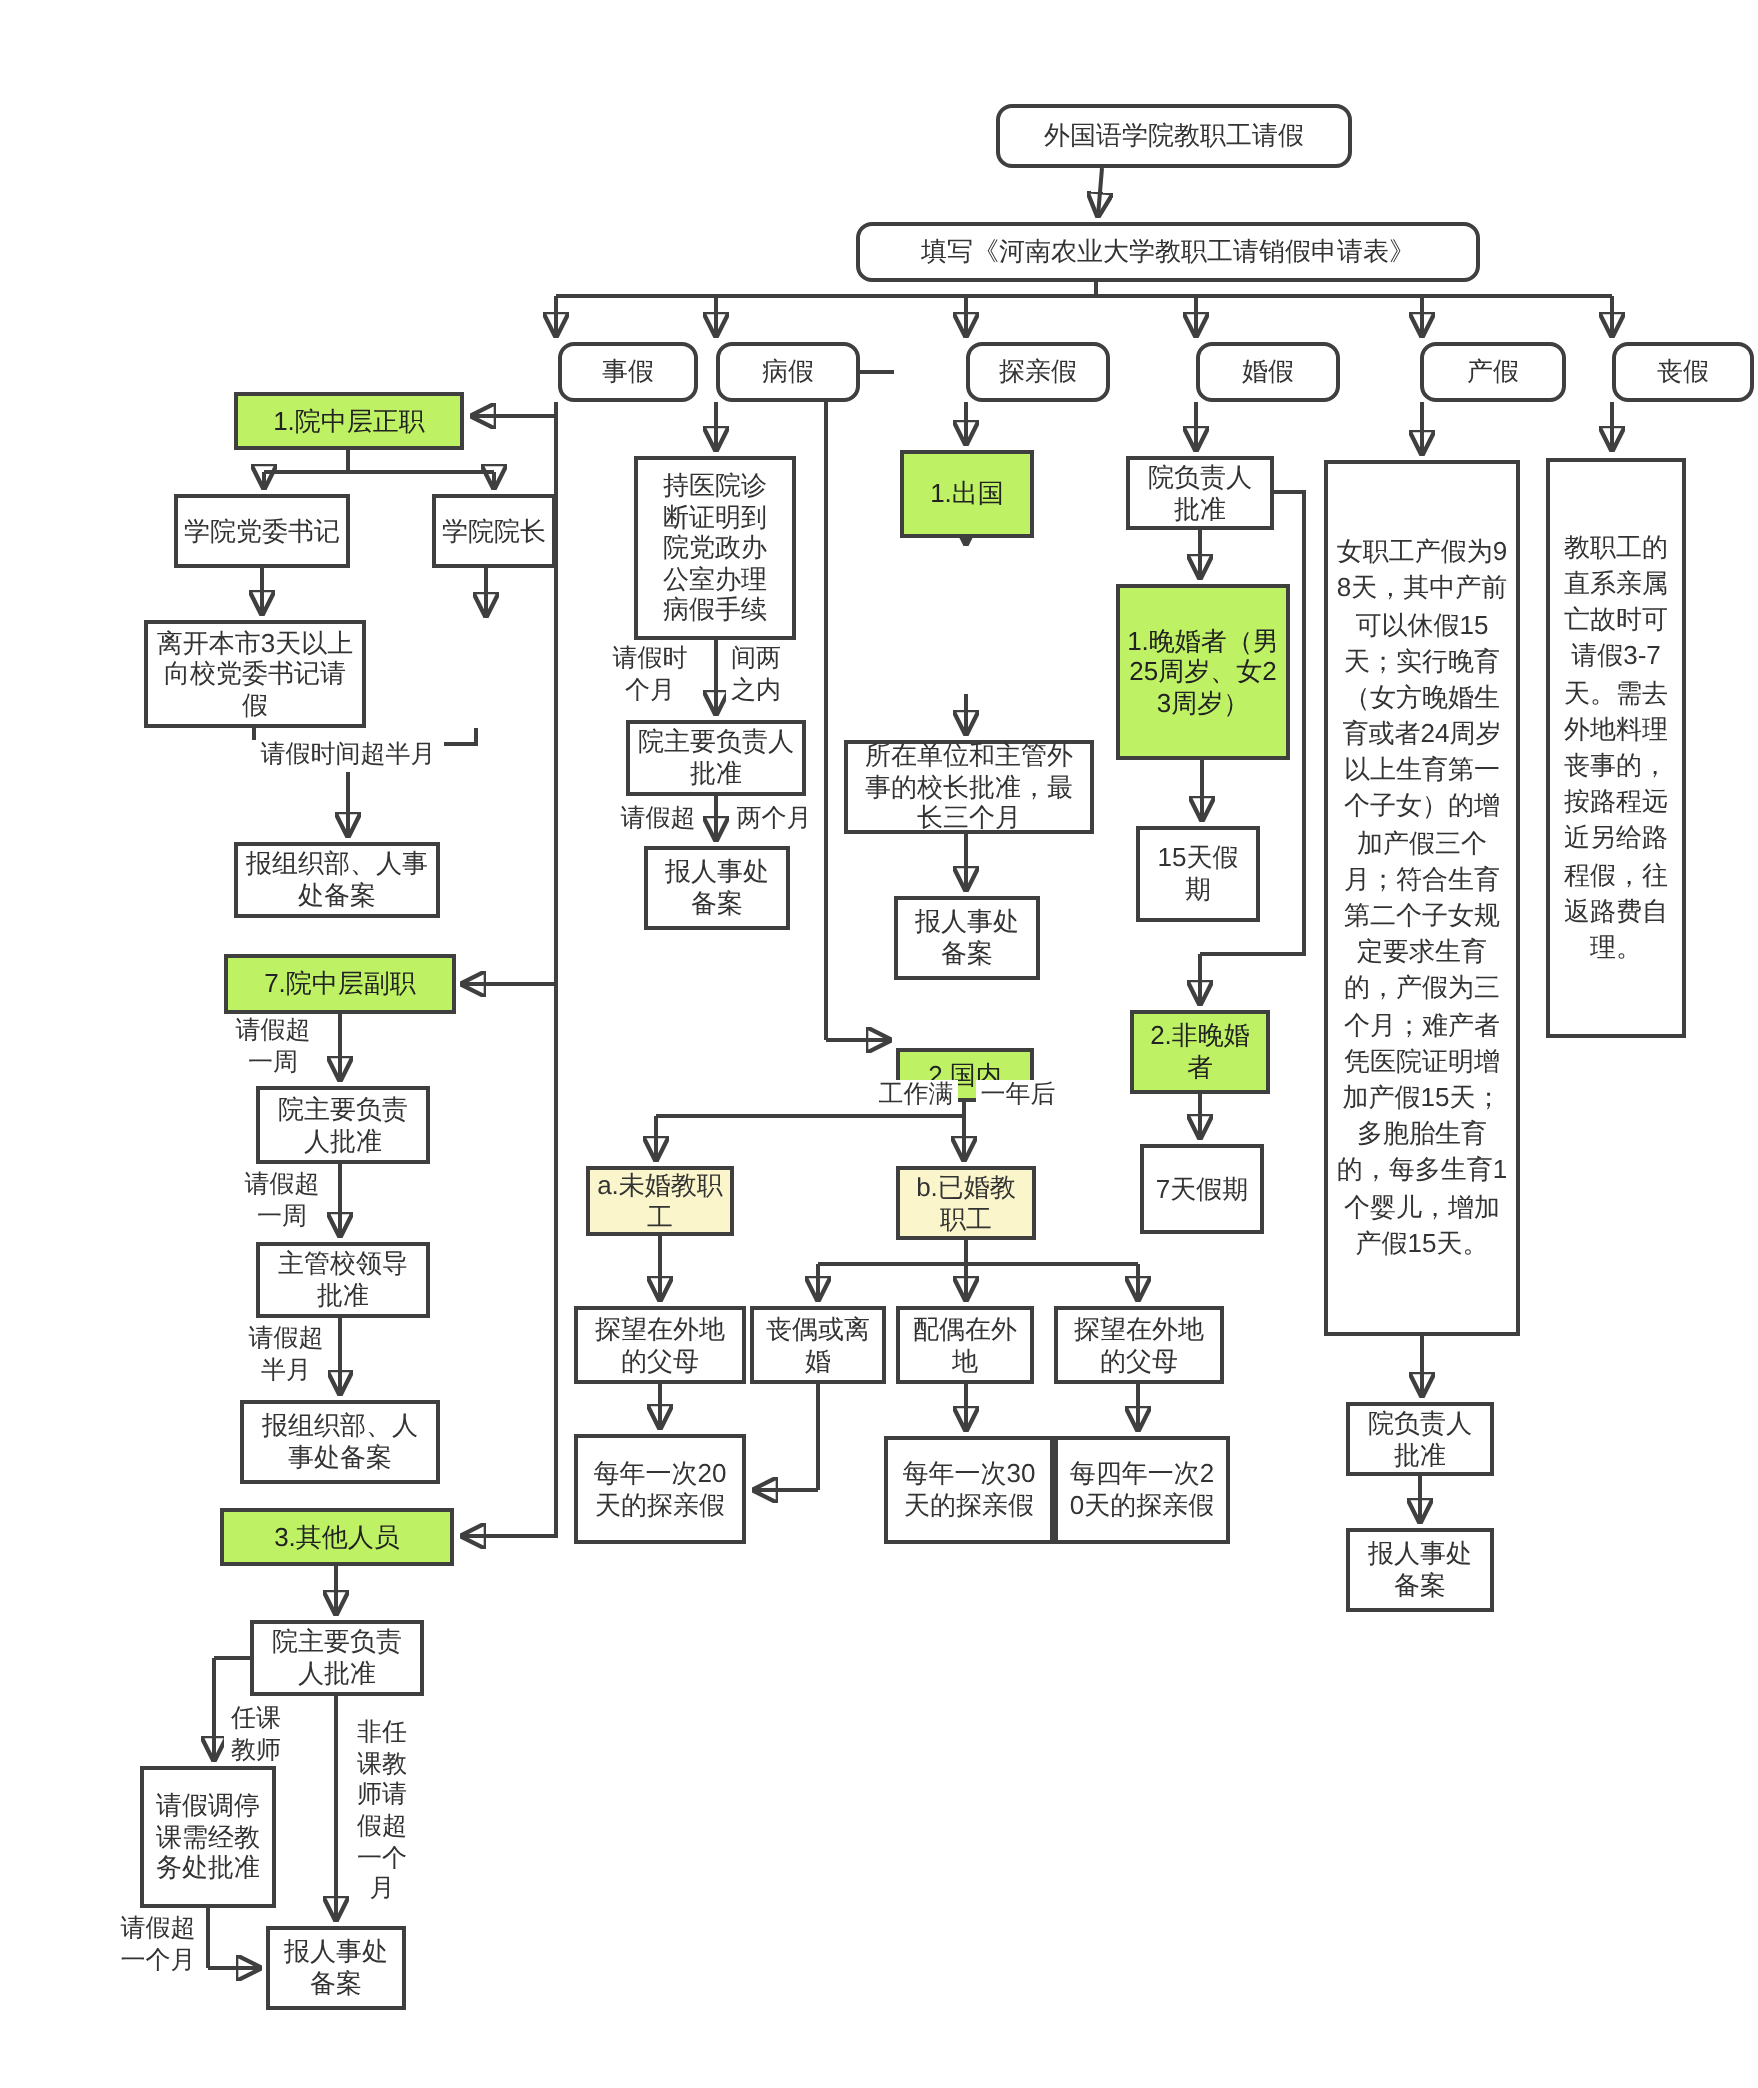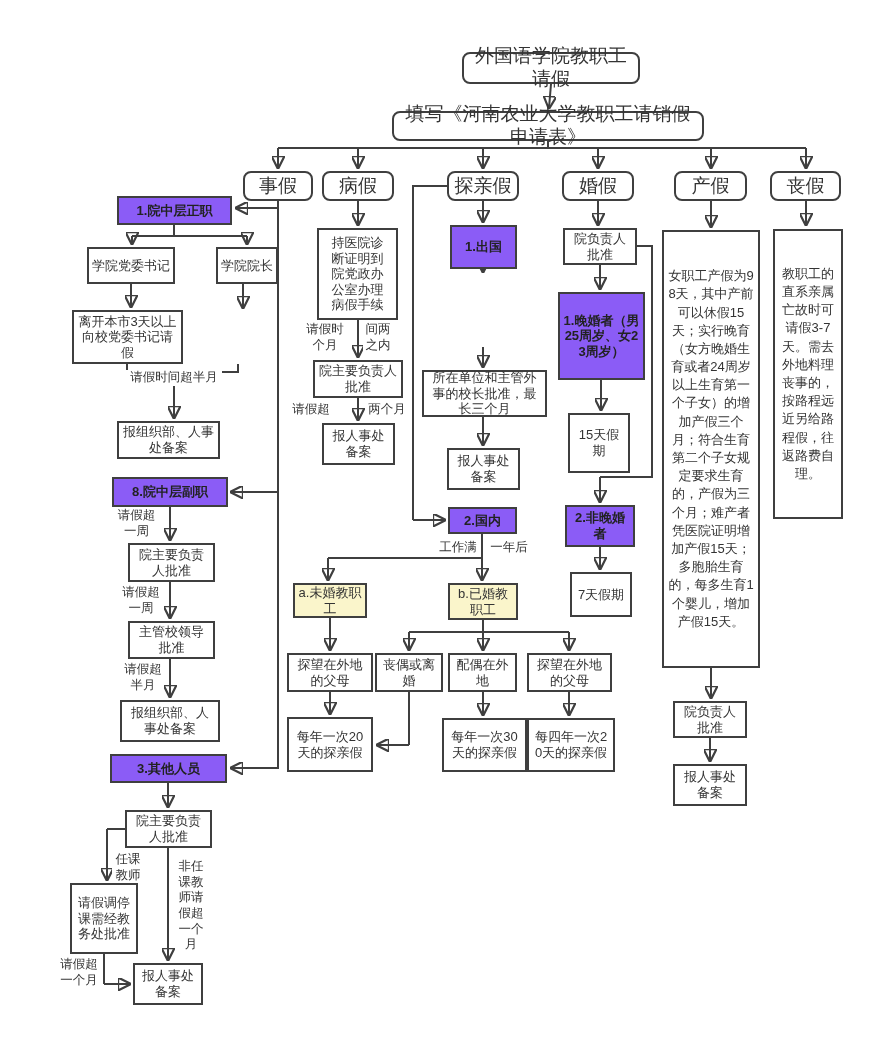--- a/index.html
+++ b/index.html
@@ -5,23 +5,23 @@
   html,body{margin:0;padding:0;background:#fff;}
   .canvas{position:relative;width:879px;height:1044px;background:#fff;overflow:hidden;
           font-family:"Liberation Sans","DejaVu Sans",sans-serif;color:#333;}
   svg.wires{position:absolute;left:0;top:0;width:879px;height:1044px;pointer-events:none;}
   svg.wires path{fill:none;stroke:#3f3f3f;stroke-width:2;}
   svg.wires path.a{marker-end:url(#ah);}
   .n{position:absolute;box-sizing:border-box;border:2px solid #3f3f3f;background:#fff;
      display:flex;align-items:center;justify-content:center;text-align:center;
      font-size:13px;line-height:1.2;padding:1px 3px;word-break:break-all;}
   .r{border-radius:8px;}
-  .b{background:#8b5cf6;font-weight:bold;color:#222;}
+  .b{background:#bef264;font-weight:normal;color:#222;}
   .y{background:#faf5cb;}
-  .cat{font-size:19px;}
+  .cat{font-size:13px;margin-left:36px;}
   .l{position:absolute;box-sizing:border-box;border:none;background:#fff;display:flex;
      align-items:center;justify-content:center;text-align:center;font-size:12.5px;
      line-height:1.25;padding:0;word-break:break-all;}
   .t{font-size:13px;line-height:1.4;padding:2px 4px;}
 </style>
 </head>
 <body>
 
 <div class="canvas">
 
@@ -108,63 +108,63 @@
   <div class="n r cat" style="left:674px;top:171px;width:73px;height:30px">产假</div>
   <div class="n r cat" style="left:770px;top:171px;width:71px;height:30px">丧假</div>
 
   <div class="n b" style="left:117px;top:196px;width:115px;height:29px">1.院中层正职</div>
   <div class="n" style="left:87px;top:247px;width:88px;height:37px">学院党委书记</div>
   <div class="n" style="left:216px;top:247px;width:62px;height:37px">学院院长</div>
   <div class="n" style="left:72px;top:310px;width:111px;height:54px">离开本市3天以上向校党委书记请假</div>
   <div class="l" style="left:126px;top:370px;width:96px;height:16px">请假时间超半月</div>
   <div class="n" style="left:117px;top:421px;width:103px;height:38px">报组织部、人事处备案</div>
 
-  <div class="n b" style="left:112px;top:477px;width:116px;height:30px">8.院中层副职</div>
+  <div class="n b" style="left:112px;top:477px;width:116px;height:30px">7.院中层副职</div>
   <div class="l" style="left:113px;top:509px;width:47px;height:30px">请假超一周</div>
   <div class="n" style="left:128px;top:543px;width:87px;height:39px">院主要负责人批准</div>
   <div class="l" style="left:120px;top:586px;width:42px;height:30px">请假超一周</div>
   <div class="n" style="left:128px;top:621px;width:87px;height:38px">主管校领导批准</div>
   <div class="l" style="left:122px;top:663px;width:42px;height:30px">请假超半月</div>
   <div class="n" style="left:120px;top:700px;width:100px;height:42px">报组织部、人事处备案</div>
 
   <div class="n b" style="left:110px;top:754px;width:117px;height:29px">3.其他人员</div>
   <div class="n" style="left:125px;top:810px;width:87px;height:38px">院主要负责人批准</div>
   <div class="l" style="left:112px;top:853px;width:32px;height:30px">任课教师</div>
   <div class="l" style="left:176px;top:855px;width:30px;height:102px">非任课教师请假超一个月</div>
   <div class="n" style="left:70px;top:883px;width:68px;height:71px">请假调停课需经教务处批准</div>
   <div class="l" style="left:55px;top:958px;width:48px;height:30px">请假超一个月</div>
   <div class="n" style="left:133px;top:963px;width:70px;height:42px">报人事处备案</div>
 
   <div class="n" style="left:317px;top:228px;width:81px;height:92px;padding:1px 10px">持医院诊断证明到院党政办公室办理病假手续</div>
   <div class="l" style="left:303px;top:323px;width:44px;height:30px">请假时个月</div>
   <div class="l" style="left:363px;top:323px;width:30px;height:30px">间两之内</div>
   <div class="n" style="left:313px;top:360px;width:90px;height:38px">院主要负责人批准</div>
-  <div class="l" style="left:290px;top:402px;width:42px;height:16px">请假超</div>
+  <div class="l" style="left:308px;top:402px;width:42px;height:16px">请假超</div>
   <div class="l" style="left:366px;top:402px;width:42px;height:16px">两个月</div>
   <div class="n" style="left:322px;top:423px;width:73px;height:42px">报人事处备案</div>
 
   <div class="n b" style="left:450px;top:225px;width:67px;height:44px">1.出国</div>
   <div class="n" style="left:422px;top:370px;width:125px;height:47px">所在单位和主管外事的校长批准，最长三个月</div>
   <div class="n" style="left:447px;top:448px;width:73px;height:42px">报人事处备案</div>
-  <div class="n b" style="left:448px;top:507px;width:69px;height:27px">2.国内</div>
+  <div class="n b" style="left:448px;top:524px;width:69px;height:27px">2.国内</div>
   <div class="l" style="left:437px;top:540px;width:42px;height:16px">工作满</div>
   <div class="l" style="left:488px;top:540px;width:42px;height:16px">一年后</div>
   <div class="n y" style="left:293px;top:583px;width:74px;height:35px">a.未婚教职工</div>
   <div class="n y" style="left:448px;top:583px;width:70px;height:37px">b.已婚教职工</div>
   <div class="n" style="left:287px;top:653px;width:86px;height:39px">探望在外地的父母</div>
   <div class="n" style="left:375px;top:653px;width:68px;height:39px">丧偶或离婚</div>
   <div class="n" style="left:448px;top:653px;width:69px;height:39px">配偶在外地</div>
   <div class="n" style="left:527px;top:653px;width:85px;height:39px">探望在外地的父母</div>
   <div class="n" style="left:287px;top:717px;width:86px;height:55px">每年一次20天的探亲假</div>
   <div class="n" style="left:442px;top:718px;width:85px;height:54px">每年一次30天的探亲假</div>
   <div class="n" style="left:527px;top:718px;width:88px;height:54px">每四年一次20天的探亲假</div>
 
   <div class="n" style="left:563px;top:228px;width:74px;height:37px">院负责人批准</div>
   <div class="n b" style="left:558px;top:292px;width:87px;height:88px">1.晚婚者（男25周岁、女23周岁）</div>
-  <div class="n" style="left:568px;top:413px;width:62px;height:60px">15天假期</div>
+  <div class="n" style="left:568px;top:413px;width:62px;height:48px">15天假期</div>
   <div class="n b" style="left:565px;top:505px;width:70px;height:42px">2.非晚婚者</div>
   <div class="n" style="left:570px;top:572px;width:62px;height:45px">7天假期</div>
 
   <div class="n t" style="left:662px;top:230px;width:98px;height:438px">女职工产假为98天，其中产前可以休假15天；实行晚育（女方晚婚生育或者24周岁以上生育第一个子女）的增加产假三个月；符合生育第二个子女规定要求生育的，产假为三个月；难产者凭医院证明增加产假15天；多胞胎生育的，每多生育1 个婴儿，增加产假15天。</div>
   <div class="n" style="left:673px;top:701px;width:74px;height:37px">院负责人批准</div>
   <div class="n" style="left:673px;top:764px;width:74px;height:42px">报人事处备案</div>
 
   <div class="n t" style="left:773px;top:229px;width:70px;height:290px">教职工的直系亲属亡故时可请假3-7天。需去外地料理丧事的，按路程远近另给路程假，往返路费自理。</div>
 
 </div>

